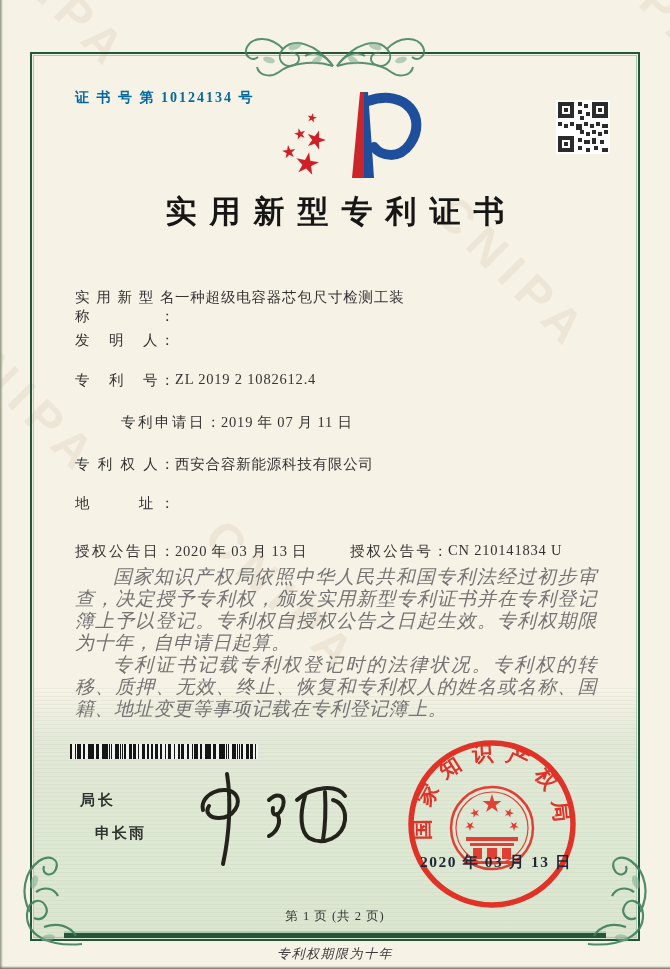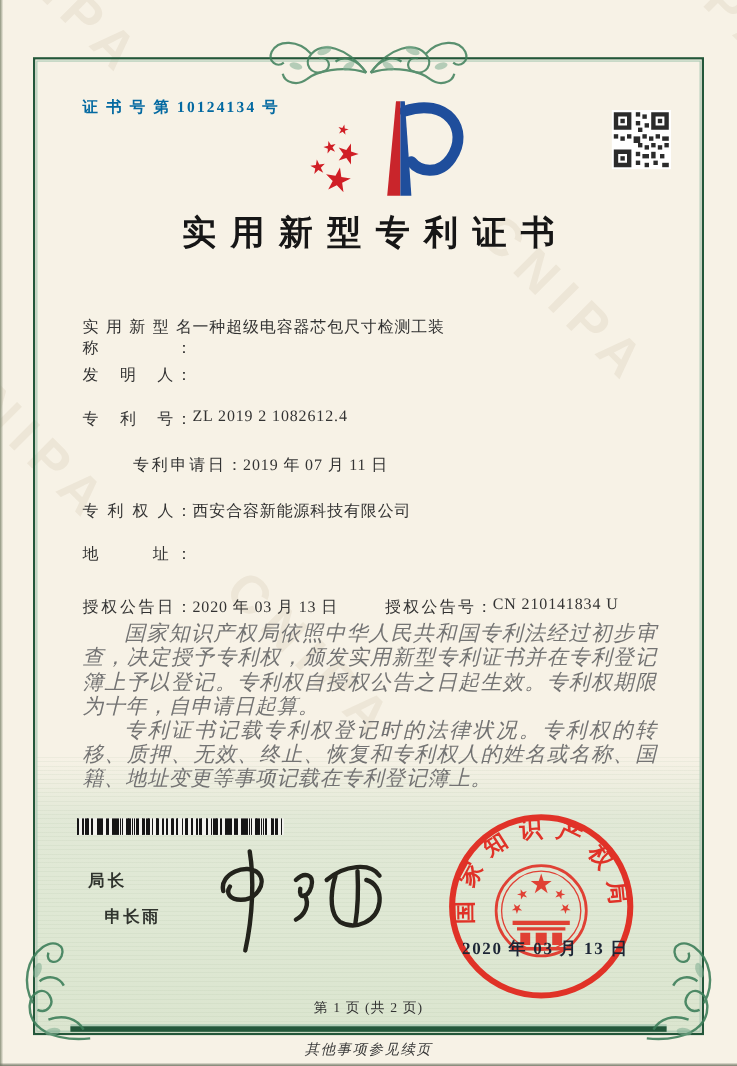--- a/index.html
+++ b/index.html
@@ -286,17 +286,17 @@
       <path d="M62,101 h52 v4 h-52 z"></path>
       <path d="M66,107 h44 v3 h-44 z"></path>
       <path d="M69,112 h9 v11 h-9 z M83,112 h10 v11 h-10 z M98,112 h9 v11 h-9 z"></path>
       <path d="M60,125 h56 v3 h-56 z"></path>
     </g>
   </svg>
 
   <div class="seal-date">2020 年 03 月 13 日</div>
 
   <div class="page-num">第 1 页 (共 2 页)</div>
-  <div class="cont-note">其他事项参见续页</div>
+  <div class="cont-note">专利权期限为十年</div>
 
   <div class="edge-left"></div>
   <div class="edge-bottom"></div>
 </div>
 
 </body></html>

